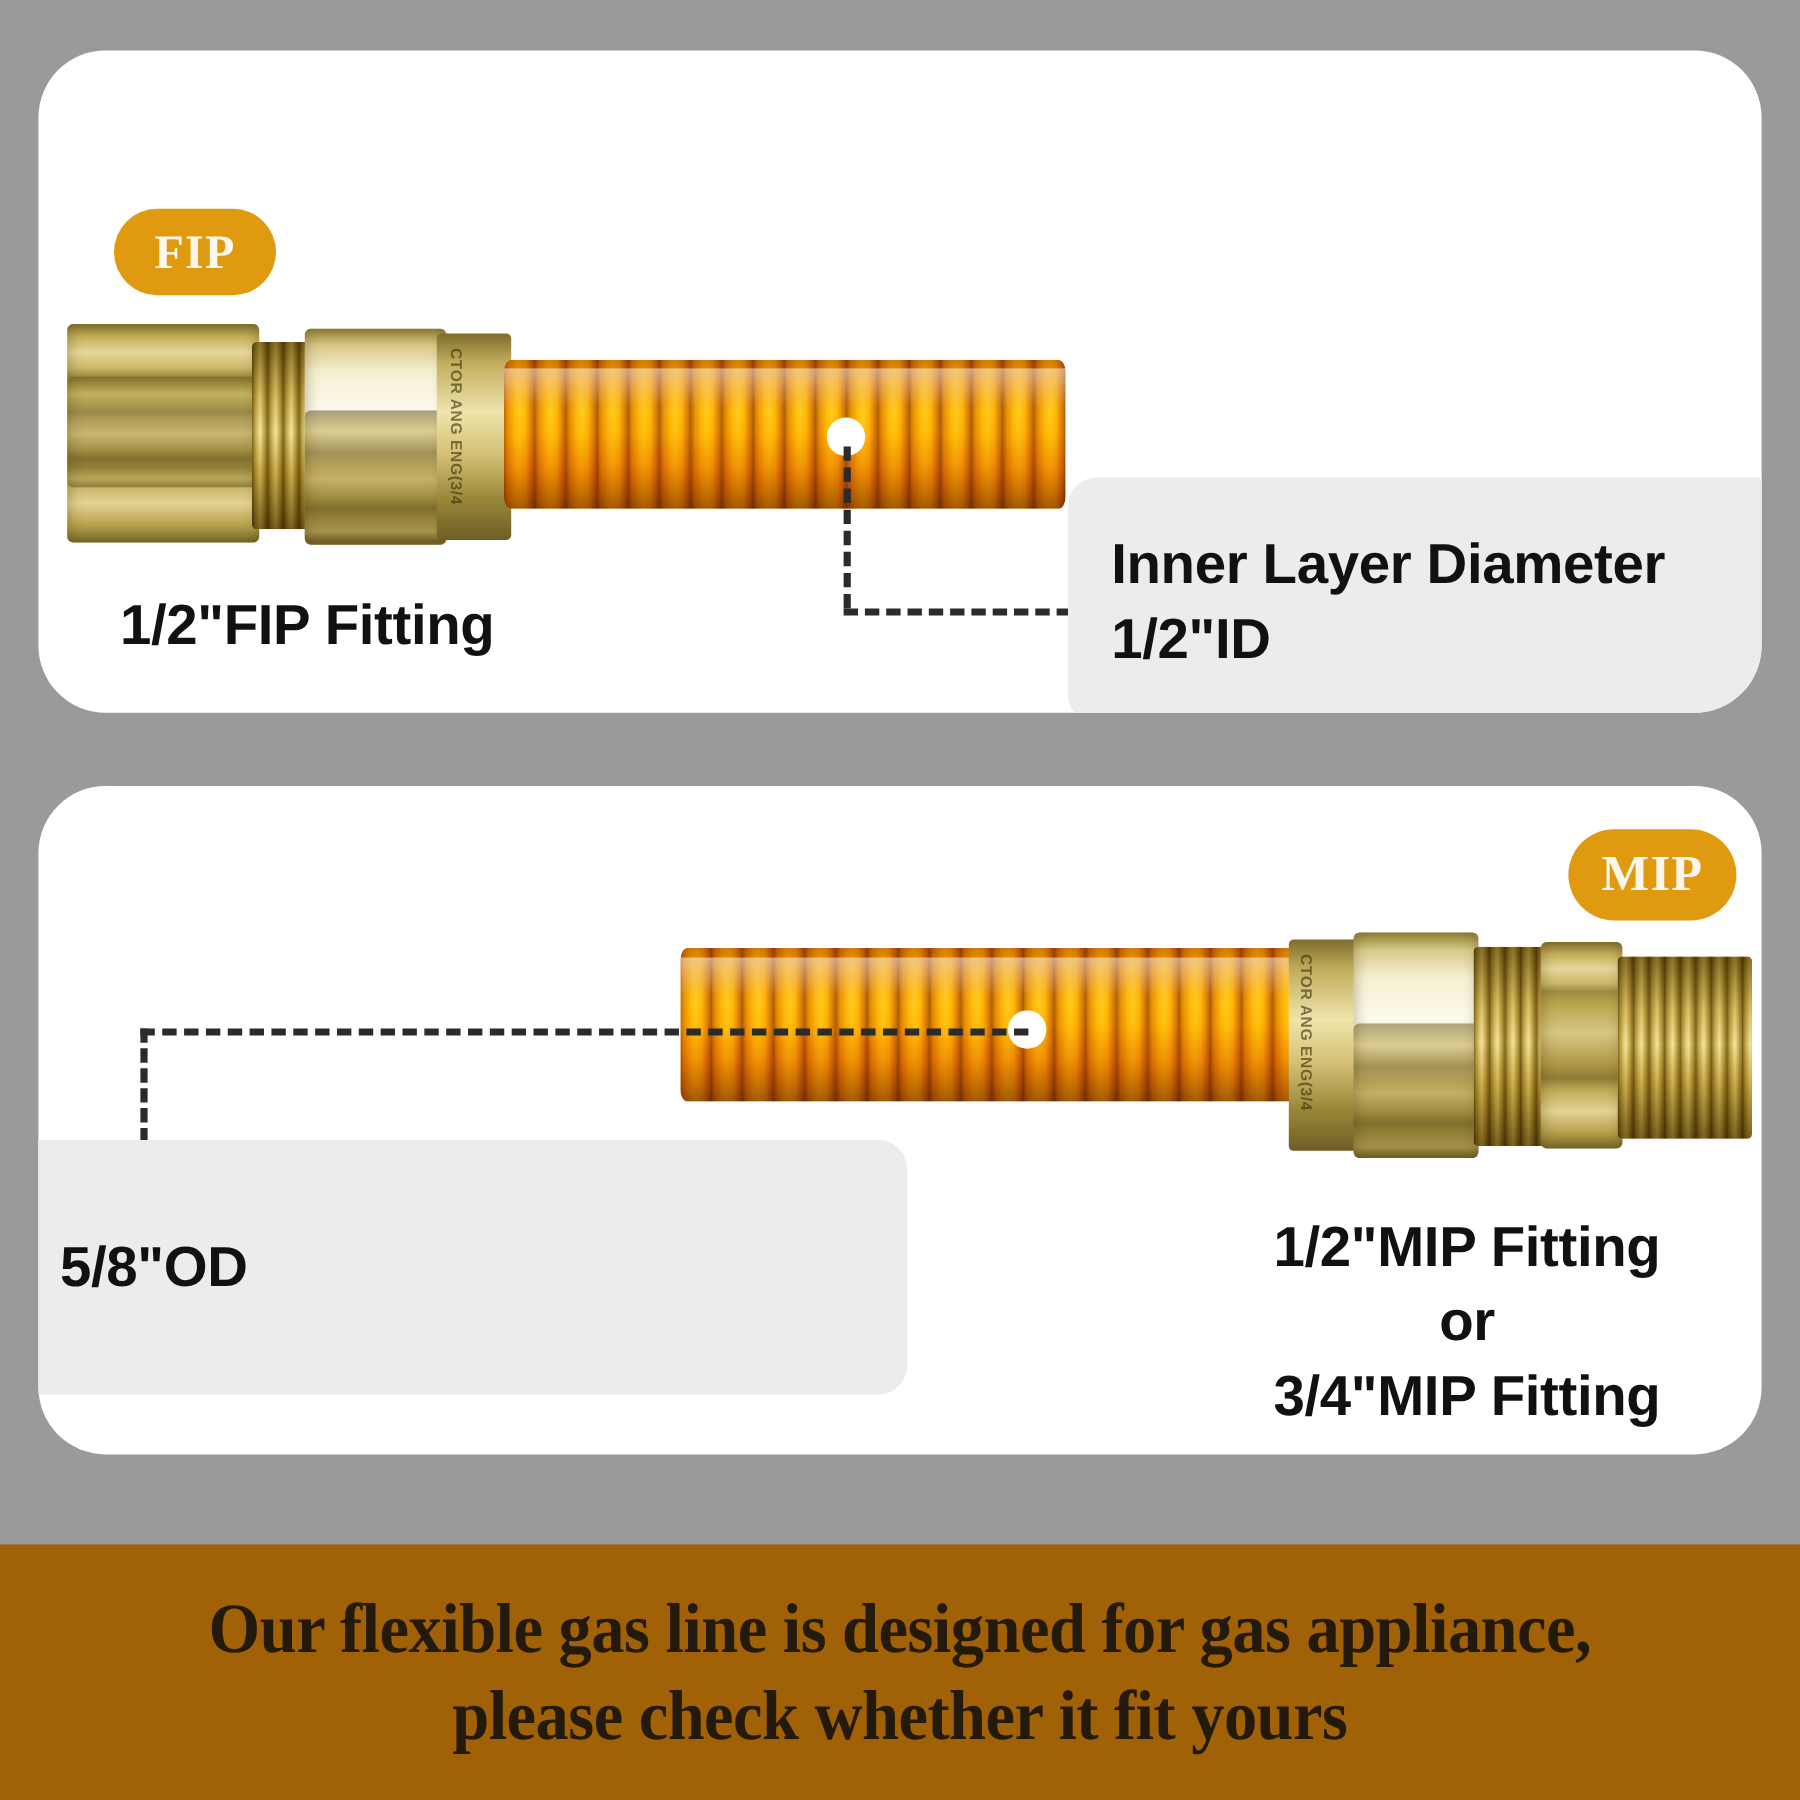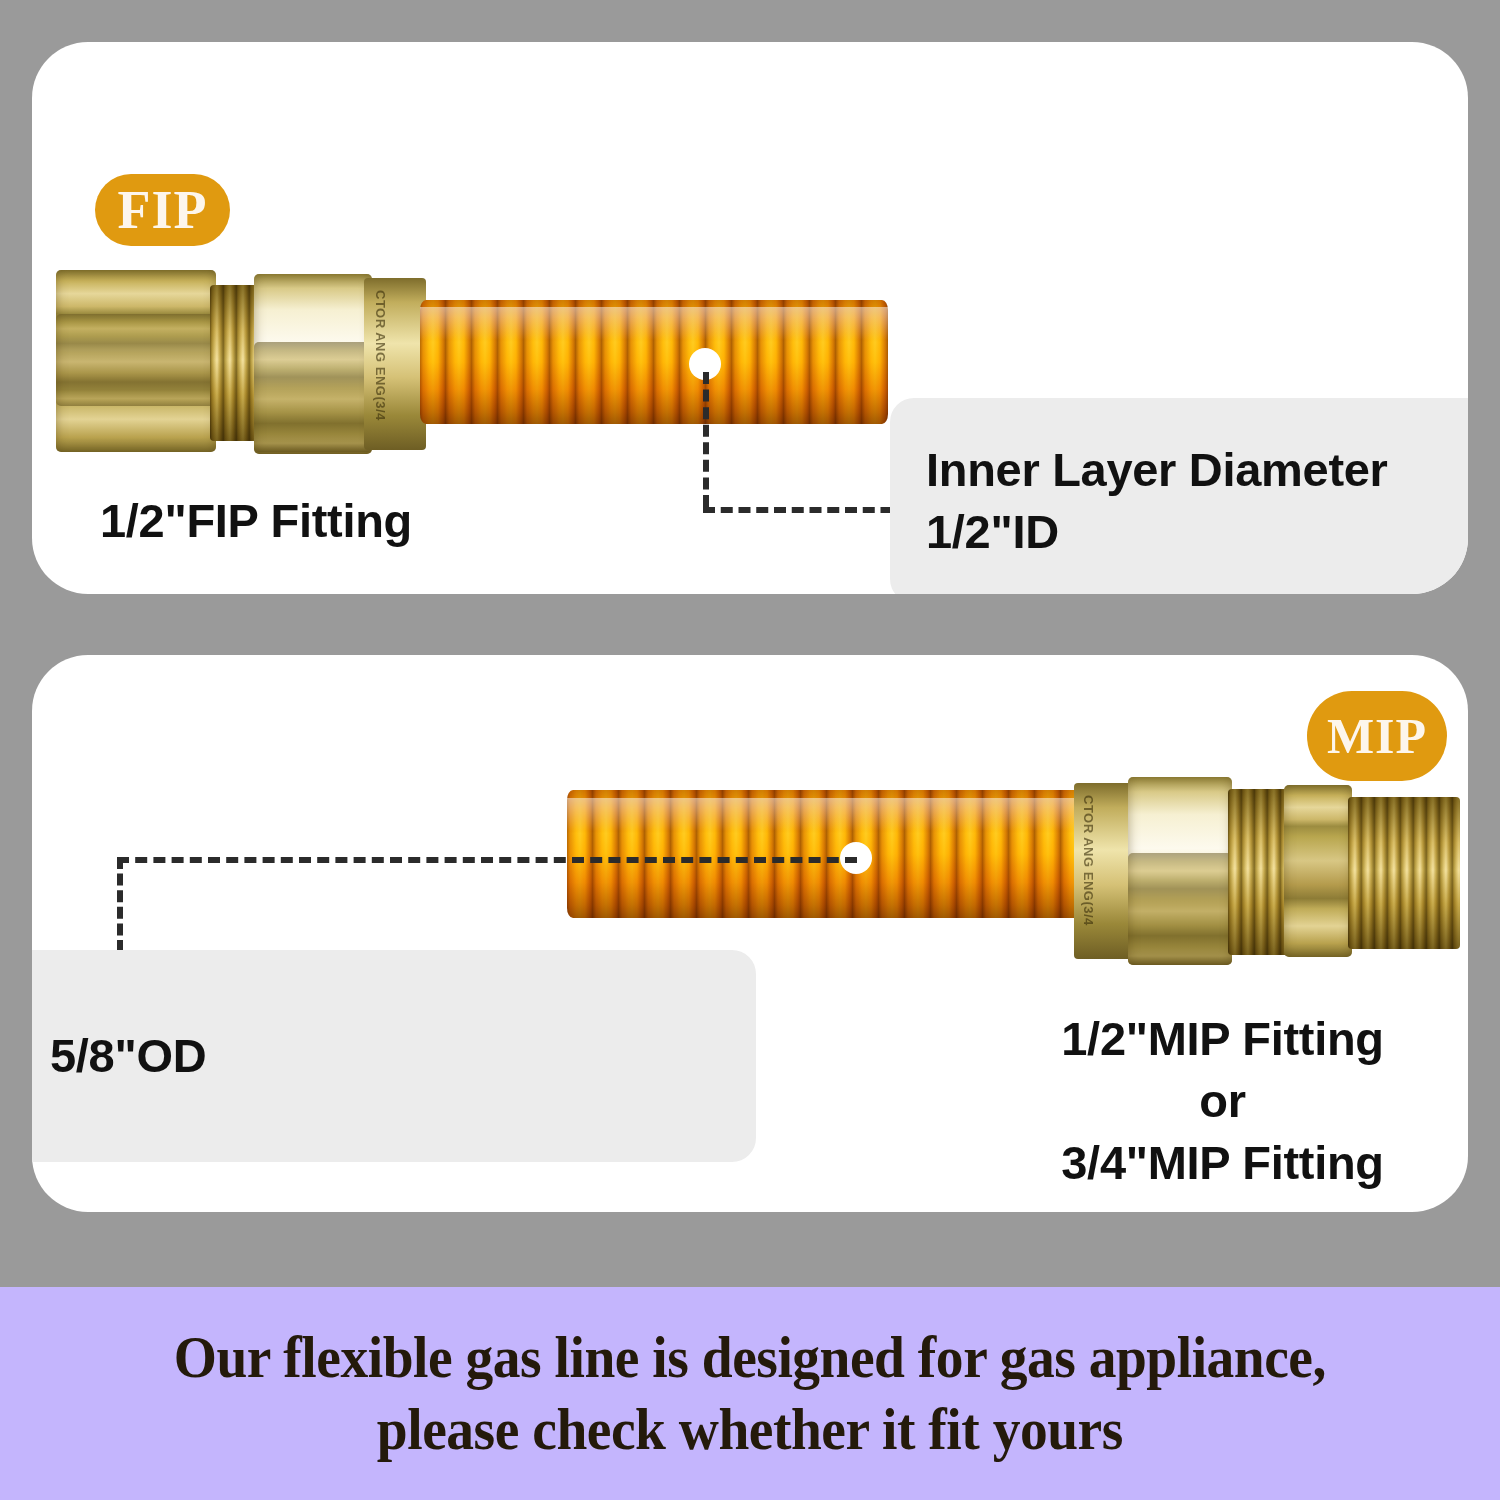--- a/index.html
+++ b/index.html
@@ -27,22 +27,22 @@
     position:absolute;
     background:#e09a10;
     border-radius:999px;
     display:flex;align-items:center;justify-content:center;
     color:#fdf6ec;
     font-family:"Liberation Serif", serif;
     font-weight:bold;
     letter-spacing:1px;
     line-height:1;
   }
-  #badge-fip{left:63px;top:132px;width:135px;height:72px;font-size:54px;}
-  #badge-mip{left:1307px;top:691px;width:140px;height:90px;font-size:50px;}
+  #badge-fip{left:63px;top:132px;width:135px;height:72px;font-size:40px;}
+  #badge-mip{left:1307px;top:691px;width:140px;height:76px;font-size:42px;}
 
   
   .hose{
     position:absolute;
     background:
       repeating-linear-gradient(90deg,
         #b8790a 0px,
         #e8a713 3px,
         #ffd829 9px,
         #ffe769 13px,
@@ -182,21 +182,21 @@
     position:absolute;width:0;
     border-left:6px dashed #2b2b2b;
   }
   .dot{
     position:absolute;background:#ffffff;border-radius:50%;
   }
 
   
   #banner{
     position:absolute;left:0;top:1287px;width:1500px;height:213px;
-    background:#c4b5fd;
+    background:#a16207;
     display:flex;align-items:center;justify-content:center;
   }
   #banner-text{
     color:#241a0b;
     font-family:"Liberation Serif", serif;
     font-weight:bold;
     font-size:59px;
     line-height:1.22;
     text-align:center;
     letter-spacing:-.5px;

